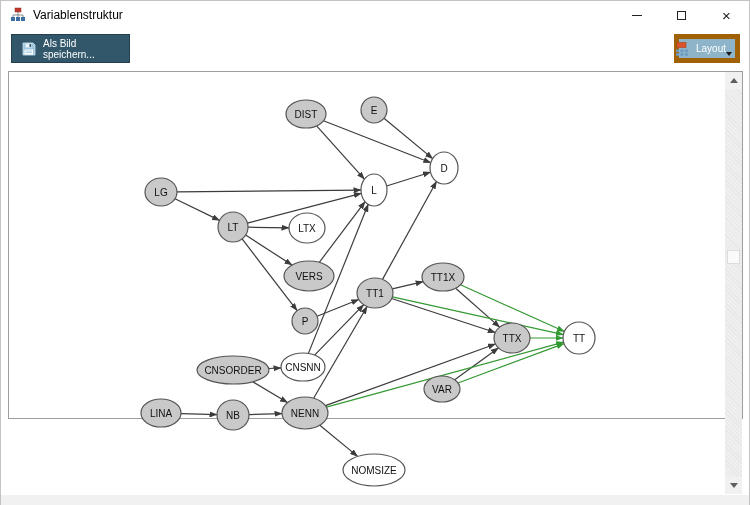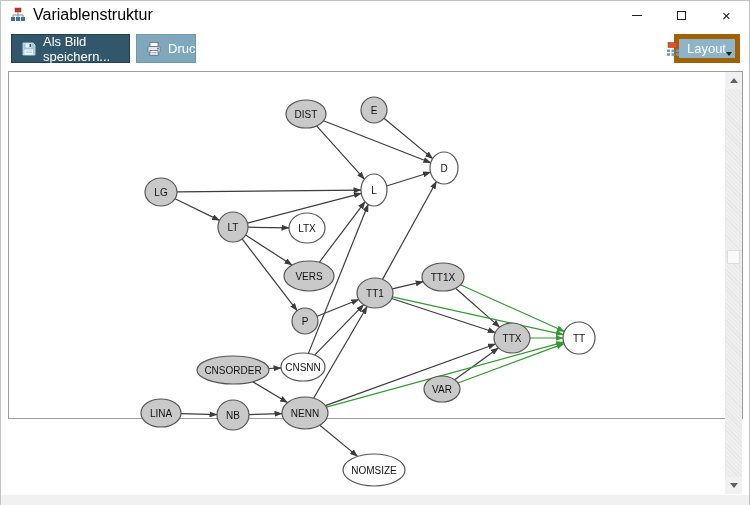--- a/index.html
+++ b/index.html
@@ -6,31 +6,31 @@
   body{
     width:750px;height:505px;position:relative;overflow:hidden;
     font-family:"Liberation Sans",sans-serif;background:#ffffff;
     -webkit-font-smoothing:antialiased;
   }
   .window{position:absolute;inset:0;border:1px solid #c3c3c3;box-sizing:border-box;background:#fff;}
 
   
   .titlebar{position:absolute;top:0;left:0;right:0;height:28px;background:#fff;display:flex;align-items:center;}
   .app-icon{margin-left:9px;width:16px;height:16px;flex:0 0 auto;}
-  .title-text{margin-left:7px;font-size:16px;color:#000;}
+  .title-text{margin-left:7px;font-size:12px;color:#000;}
   .win-controls{position:absolute;right:0;top:0;height:28px;display:flex;}
   .win-btn{width:45px;height:28px;display:flex;align-items:center;justify-content:center;color:#222;}
   .glyph-min{width:10px;height:1px;background:#222;}
   .glyph-max{width:9px;height:9px;border:1px solid #222;box-sizing:border-box;background:transparent;}
   .glyph-close{font-size:15px;line-height:1;color:#222;}
 
   
   .toolbar{position:absolute;top:28px;left:0;right:0;height:42px;background:#fff;}
   .tbtn{position:absolute;top:5px;height:29px;display:flex;align-items:center;gap:6px;
-        padding:0 9px;box-sizing:border-box;color:#fff;font-size:13px;cursor:default;}
+        padding:0 9px;box-sizing:border-box;color:#fff;font-size:10px;cursor:default;}
   .btn-save{left:10px;width:119px;background:#32576b;border:1px solid #243f4e;}
   .btn-print{left:135px;width:60px;background:#7fa8bd;border:1px solid #6d96ab;}
   .btn-layout{right:9px;width:66px;background:#8db4c8;border:5px solid #a16207;justify-content:flex-end;}
   .tbtn .ic{flex:0 0 auto;display:block;}
   .dd-arrow{position:absolute;right:3px;bottom:2px;width:0;height:0;
             border-left:3px solid transparent;border-right:3px solid transparent;border-top:4px solid #1b1b1b;}
 
   
   .canvas{position:absolute;left:7px;top:70px;width:735px;height:348px;background:#fff;
           border:1px solid #9d9d9d;box-sizing:border-box;}
@@ -79,30 +79,20 @@
   <div class="toolbar">
     <div class="tbtn btn-save">
       <svg class="ic" width="16" height="16" viewBox="0 0 16 16">
         <path d="M2 2 h10 l2 2 v10 h-12 z" fill="#9cc7de" stroke="#cfe4f0" stroke-width="0.8"></path>
         <rect x="4.5" y="2.5" width="6" height="4" fill="#e9f3fa"></rect>
         <rect x="8.5" y="3" width="1.6" height="3" fill="#32576b"></rect>
         <rect x="3.5" y="8.5" width="8.5" height="5" fill="#ffffff"></rect>
         <path d="M4.5 10 h6.5 M4.5 11.5 h6.5" stroke="#9cc7de" stroke-width="0.8"></path>
       </svg>
       <span>Als Bild speichern...</span>
-    </div>
-    <div class="tbtn btn-print">
-      <svg class="ic" width="16" height="16" viewBox="0 0 16 16">
-        <rect x="4" y="1.5" width="8" height="4" fill="#ffffff" stroke="#5d6e78" stroke-width="0.8"></rect>
-        <rect x="2" y="5.5" width="12" height="6" rx="1" fill="#dfe7ec" stroke="#5d6e78" stroke-width="0.8"></rect>
-        <circle cx="12" cy="7.5" r="0.9" fill="#5d6e78"></circle>
-        <rect x="4" y="9.5" width="8" height="5" fill="#ffffff" stroke="#5d6e78" stroke-width="0.8"></rect>
-        <path d="M5.5 11.5 h5 M5.5 13 h5" stroke="#9aa7b0" stroke-width="0.8"></path>
-      </svg>
-      <span>Drucken...</span>
     </div>
     <div class="tbtn btn-layout">
       <svg class="ic" width="16" height="16" viewBox="0 0 16 16">
         <rect x="3" y="1.5" width="9" height="5" fill="#d9542b" stroke="#b03f1c" stroke-width="0.6"></rect>
         <rect x="2" y="8.5" width="3" height="2.6" fill="#6d9cc0"></rect>
         <rect x="6.5" y="8.5" width="3" height="2.6" fill="#6d9cc0"></rect>
         <rect x="11" y="8.5" width="3" height="2.6" fill="#6d9cc0"></rect>
         <rect x="2" y="12.2" width="3" height="2.6" fill="#6d9cc0"></rect>
         <rect x="6.5" y="12.2" width="3" height="2.6" fill="#6d9cc0"></rect>
         <rect x="11" y="12.2" width="3" height="2.6" fill="#6d9cc0"></rect>

